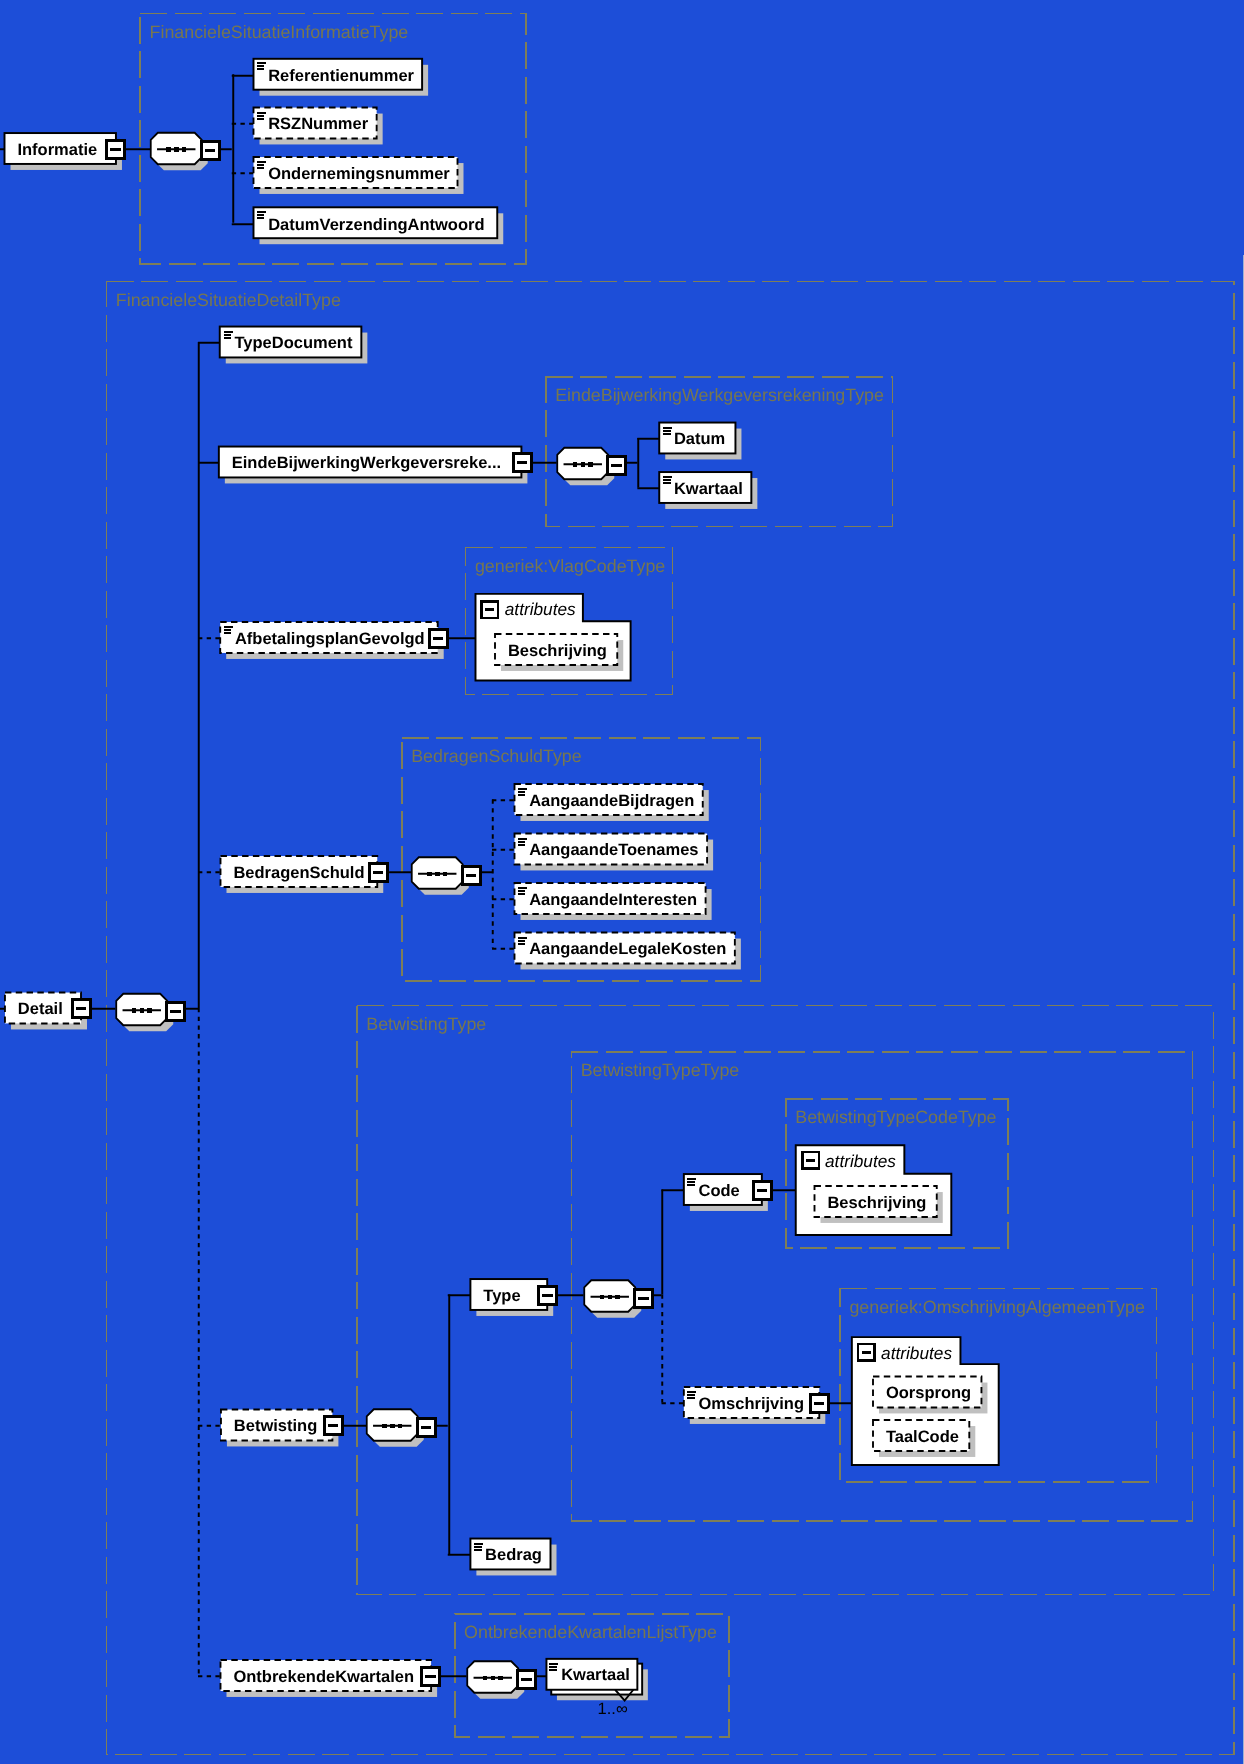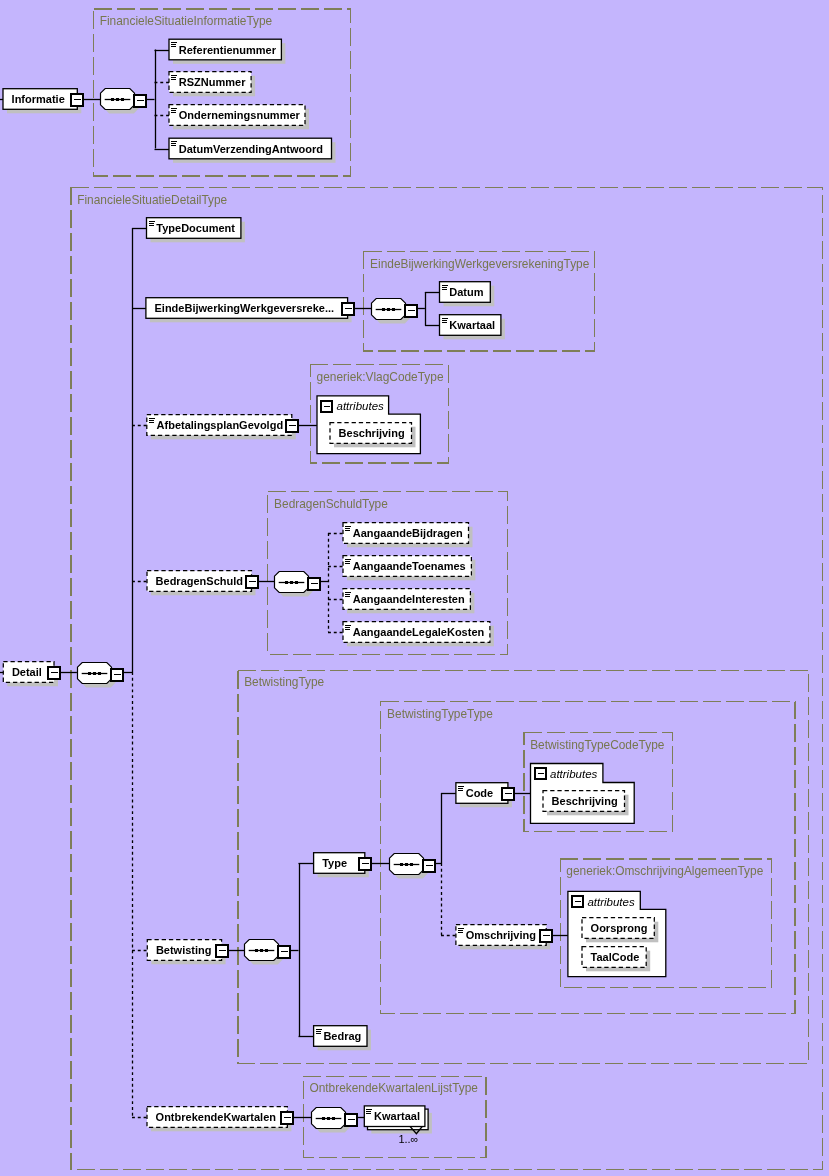--- a/index.html
+++ b/index.html
@@ -1,18 +1,18 @@
 <!DOCTYPE html>
 <html><head>
 <meta charset="utf-8">
 <title>XSD Schema Diagram</title>
 <style>
 html,body{margin:0;padding:0;background:#FFFFCC;}
 body{width:829px;height:1176px;overflow:hidden;font-family:"Liberation Sans",sans-serif;}
-#stage{position:relative;width:829px;height:1176px;background:#c4b5fd;}
+#stage{position:relative;width:829px;height:1176px;background:#1d4ed8;}
 text{-webkit-font-smoothing:antialiased;}
 svg{position:absolute;left:0;top:0;display:block;}
 .grp-label{font-family:"Liberation Sans",sans-serif;font-size:11.9px;}
 .node-label{font-family:"Liberation Sans",sans-serif;font-size:11px;font-weight:bold;fill:#000;}
 .attr-label{font-family:"Liberation Sans",sans-serif;font-size:11.5px;font-style:italic;fill:#000;}
 .occ-label{font-family:"Liberation Sans",sans-serif;font-size:11px;fill:#000;}
 </style>
 </head>
 <body>
 

